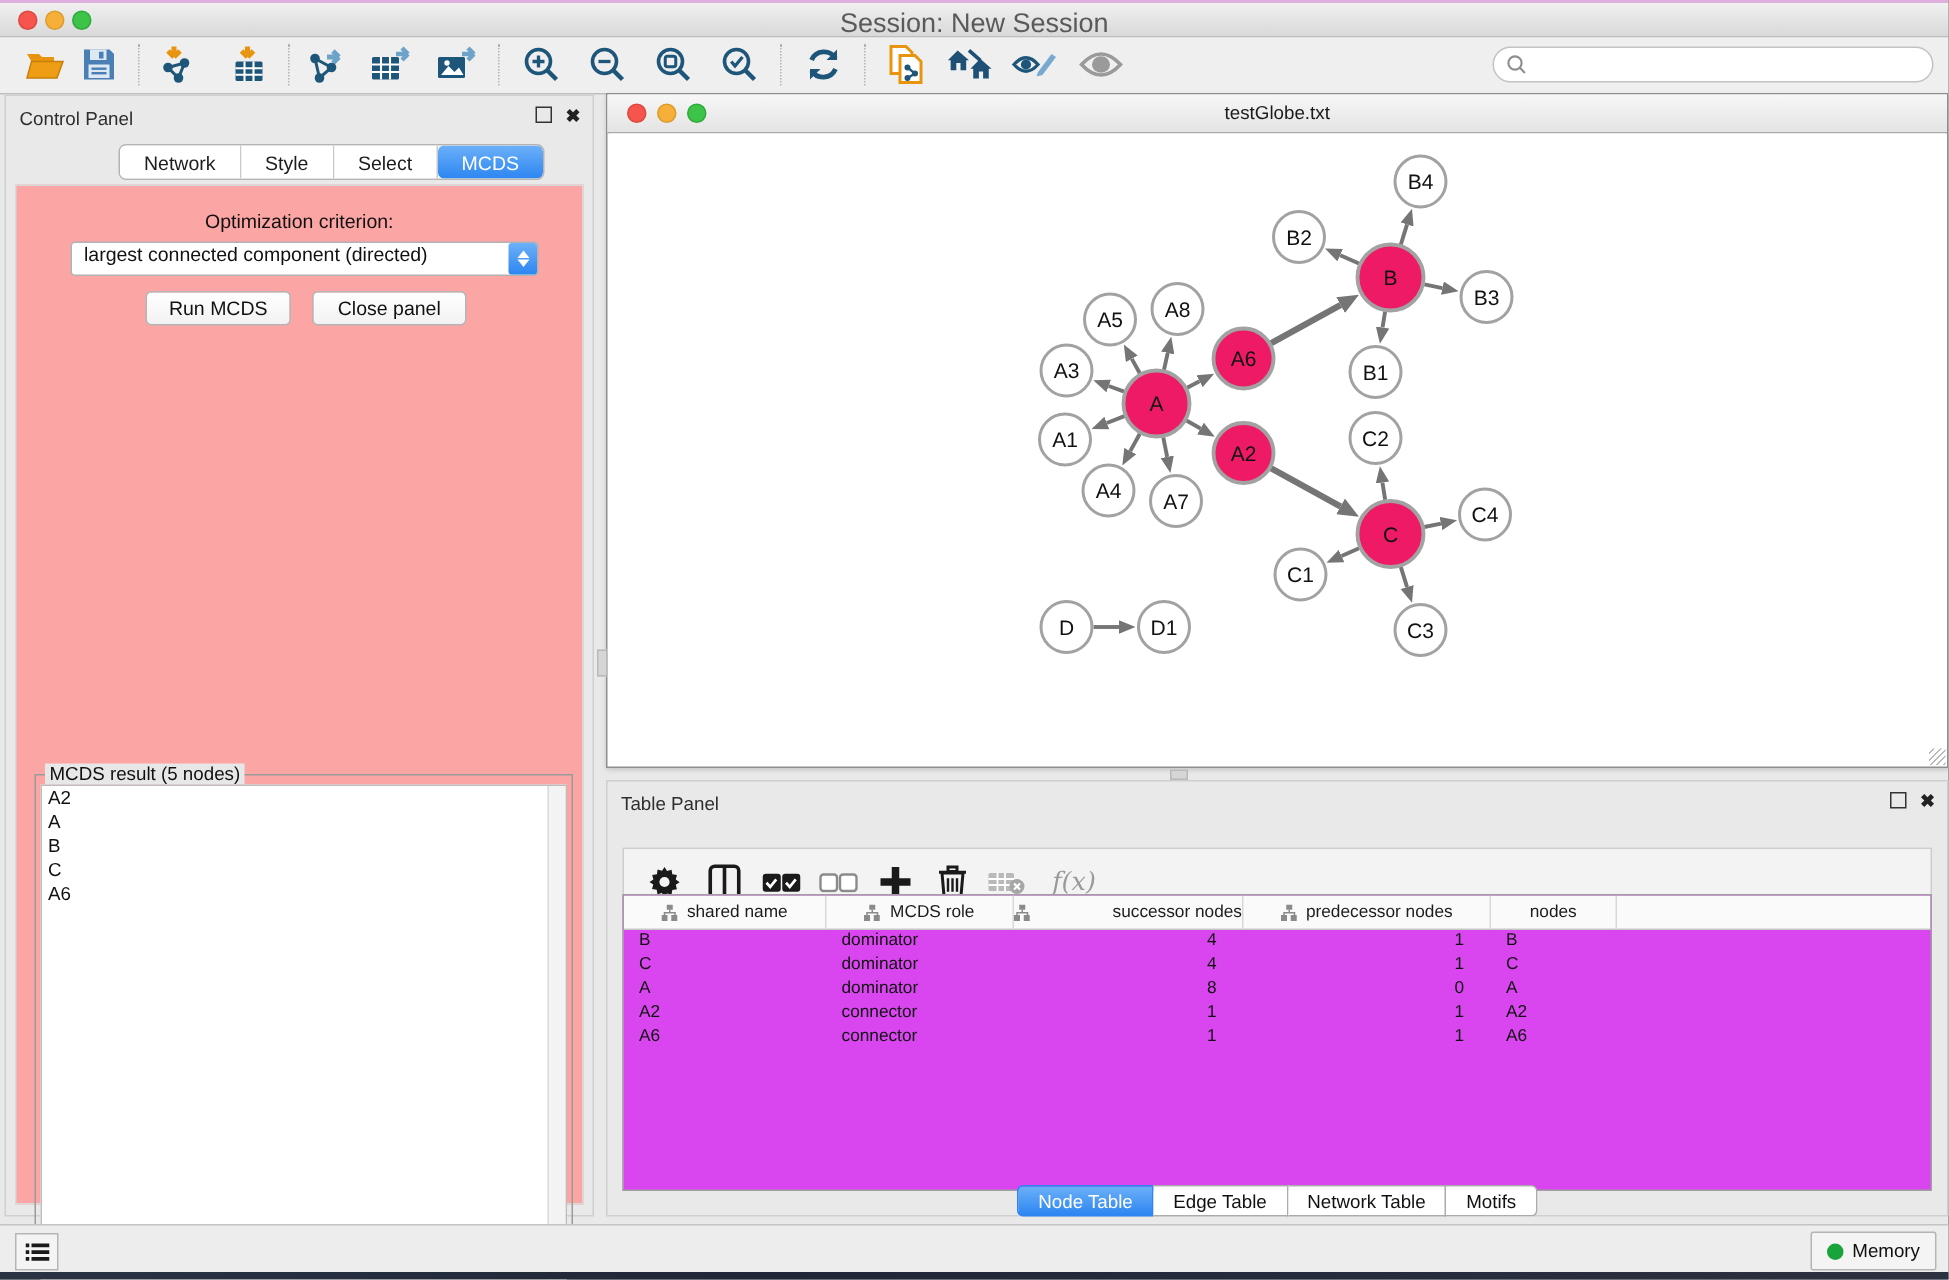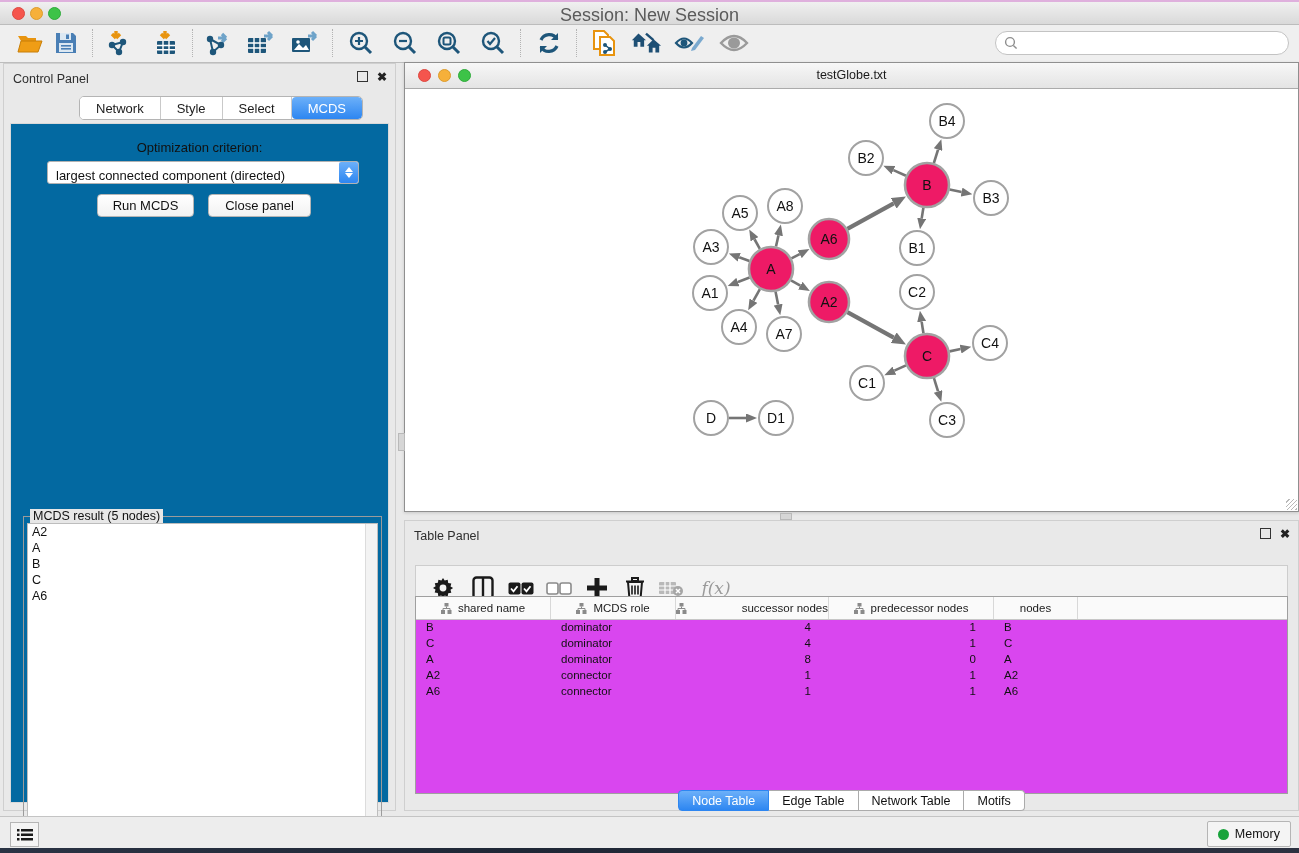--- a/index.html
+++ b/index.html
@@ -61,27 +61,27 @@
     padding:0 16px;font-size:13px;color:#1c1c1c;display:flex;align-items:center;
     border-right:1px solid #c9c9c9;background:#fff;
   }
   .seg:last-child{border-right:none;}
   .seg.active{
     background:linear-gradient(#6cb0f9,#2d86f1);color:#fff;border-radius:4px;
     border-right:none;
   }
   #cp-content{
     position:absolute;left:6px;top:59px;width:379px;height:680px;
-    background:#0369a1;border:1px solid #d9d9d9;box-sizing:border-box;
+    background:#fca5a5;border:1px solid #d9d9d9;box-sizing:border-box;
   }
   #opt-label{position:absolute;left:0;right:0;top:16px;text-align:center;font-size:13px;color:#111;}
   #dropdown{
     position:absolute;left:36px;top:37px;width:312px;height:23px;
     background:#fff;border:1px solid #b2b2b2;border-radius:3px;
-    display:flex;align-items:flex-end;box-sizing:border-box;
+    display:flex;align-items:flex-start;box-sizing:border-box;
   }
   #dropdown .dd-text{flex:1;font-size:13px;color:#111;padding-left:8px;white-space:nowrap;overflow:hidden;}
   #dropdown .dd-cap{
     width:19px;height:21px;border-radius:2px;margin-right:0px;
     background:linear-gradient(#6cb0f9,#2d86f1);
     display:flex;flex-direction:column;align-items:center;justify-content:center;gap:1px;
   }
   .dd-cap .up,.dd-cap .dn{width:0;height:0;border-left:4px solid transparent;border-right:4px solid transparent;}
   .dd-cap .up{border-bottom:5px solid #fff;}
   .dd-cap .dn{border-top:5px solid #fff;}

